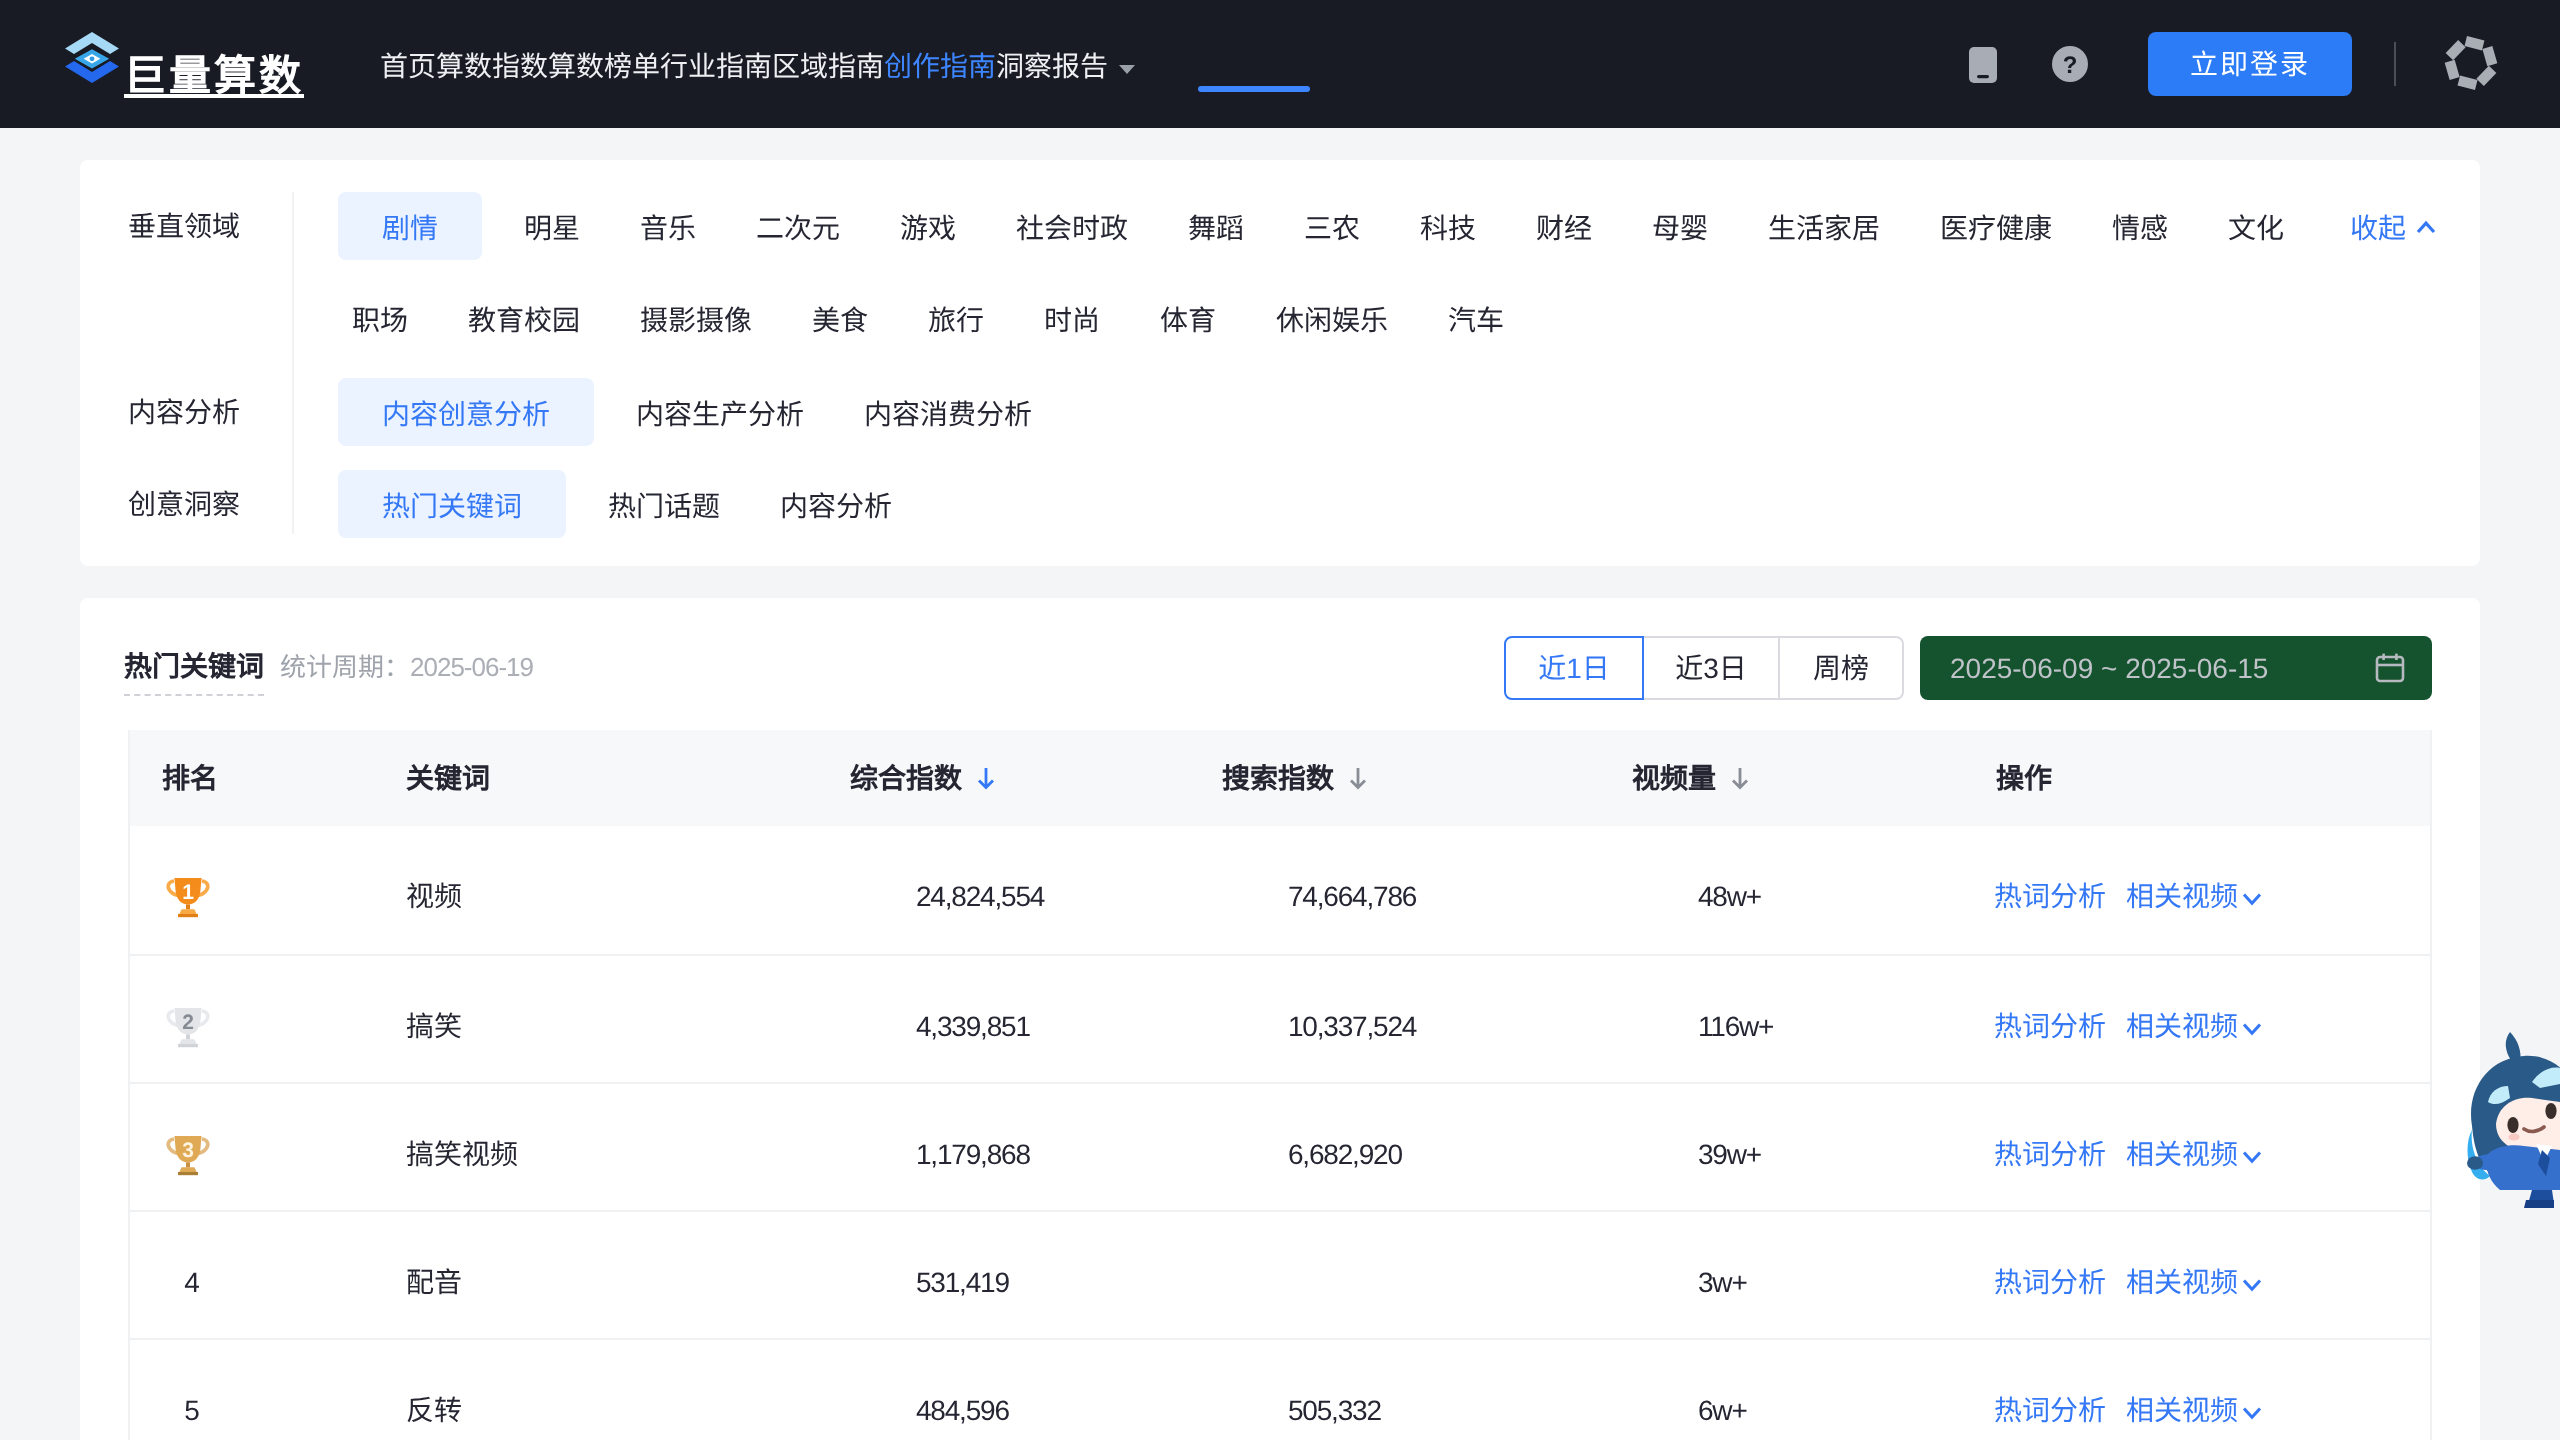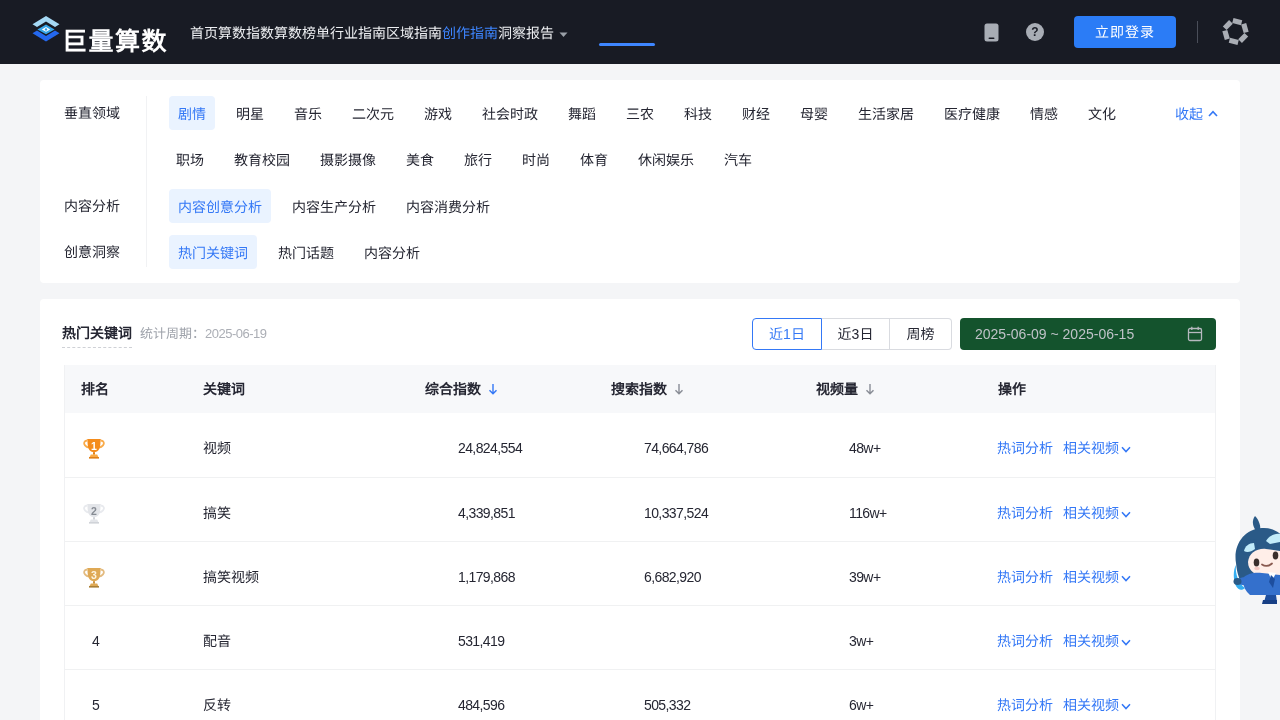--- a/index.html
+++ b/index.html
@@ -2,35 +2,35 @@
 <html lang="zh-CN"><head>
 <meta charset="utf-8">
 <title>巨量算数</title>
 <style>
   * { margin:0; padding:0; box-sizing:border-box; }
   html,body { width:1280px; height:720px; overflow:hidden; }
   body { font-family:"Liberation Sans", sans-serif; background:#f4f5f7; position:relative; }
   .abs { position:absolute; }
   
   #hd { position:absolute; left:0; top:0; width:1280px; height:64px; background:#181b24; }
-  #brand { position:absolute; left:62px; top:21px; color:#ffffff; font-size:25px; font-weight:bold; letter-spacing:1.5px; }
+  #brand { position:absolute; left:62px; top:21px; color:#ffffff; font-size:21px; font-weight:bold; letter-spacing:1.5px;text-decoration:underline; }
   .nav { position:absolute; left:0; top:0; height:64px; display:flex; align-items:center; }
   .nav span { font-size:14px; color:#edeff2; white-space:nowrap; }
   .nav .act { color:#3e86ff; }
   #underline { position:absolute; left:599px; top:43px; width:56px; height:3px; border-radius:2px; background:#3e86ff; }
   #loginbtn { position:absolute; left:1074px; top:16px; width:102px; height:32px; background:#2b7cf6; border-radius:4px; color:#fff; font-size:14px; text-align:center; line-height:32px; letter-spacing:1px; }
   #hdvline { position:absolute; left:1197px; top:21px; width:1px; height:22px; background:#4a4e59; }
   
   .card { position:absolute; background:#ffffff; border-radius:4px; }
   #card1 { left:40px; top:80px; width:1200px; height:203px; }
   #card1 .vline { position:absolute; left:106px; top:16px; width:1px; height:171px; background:#f1f2f4; }
   .flabel { position:absolute; left:24px; font-size:14px; color:#252632; line-height:30px; }
   .chips { position:absolute; display:flex; align-items:center; gap:30px; height:30px; }
   .chips span { font-size:14px; color:#252632; white-space:nowrap; }
-  .chips .sel { color:#3478f6; background:#eaf3ff; padding:7px 9px; margin:-7px -9px; border-radius:4px; }
+  .chips .sel { color:#3478f6; background:#eaf3ff; padding:7px 22px; margin:-7px -9px; border-radius:4px; }
   #collapse { position:absolute; left:1135px; top:18px; height:30px; display:flex; align-items:center; font-size:14px; color:#3478f6; }
   
   #card2 { left:40px; top:299px; width:1200px; height:461px; }
   #t2 { position:absolute; left:22px; top:23px; font-size:14px; font-weight:bold; color:#252632; padding-bottom:5px; border-bottom:1px dashed #cfd1d6; }
   #period { position:absolute; left:100px; top:24px; font-size:13px; color:#9fa3ab; }
   #period b { font-weight:normal; color:#abaeb5; letter-spacing:-0.5px; }
   #seg { position:absolute; left:712px; top:19px; height:32px; display:flex; }
   #seg div { height:32px; line-height:30px; font-size:14px; text-align:center; }
   #seg .s1 { width:70px; border:1px solid #3478f6; color:#3478f6; border-radius:4px 0 0 4px; }
   #seg .s2 { width:68px; border:1px solid #d9dbe0; border-left:none; color:#252632; }

